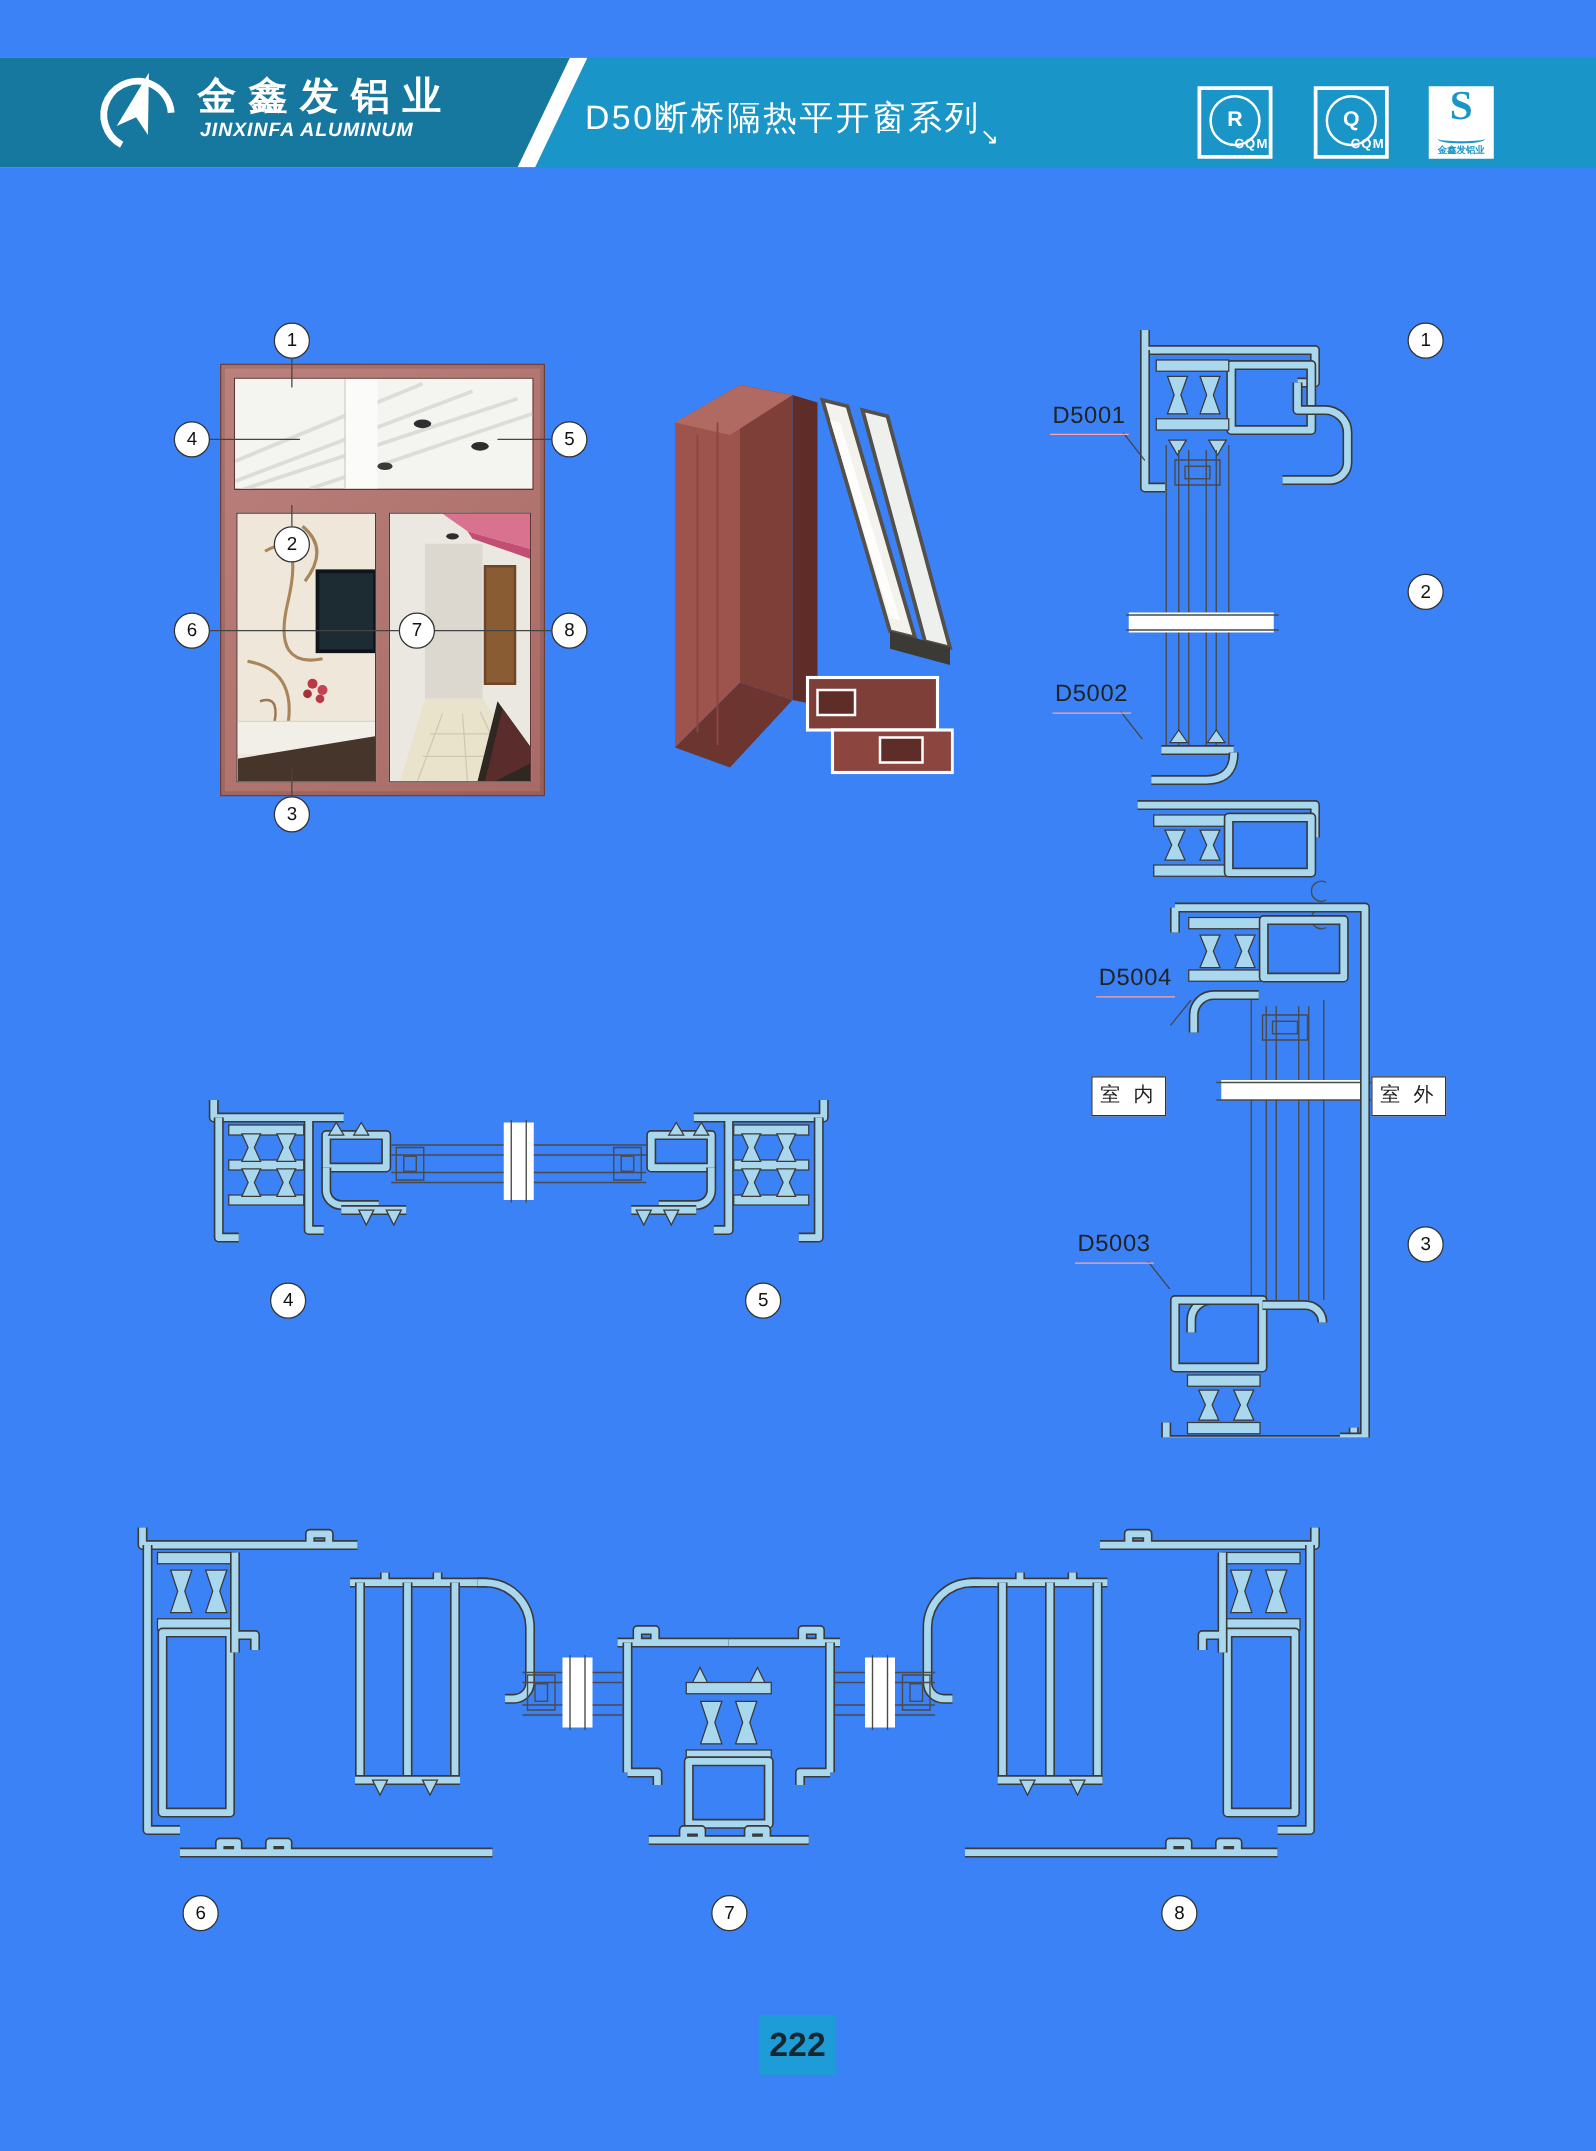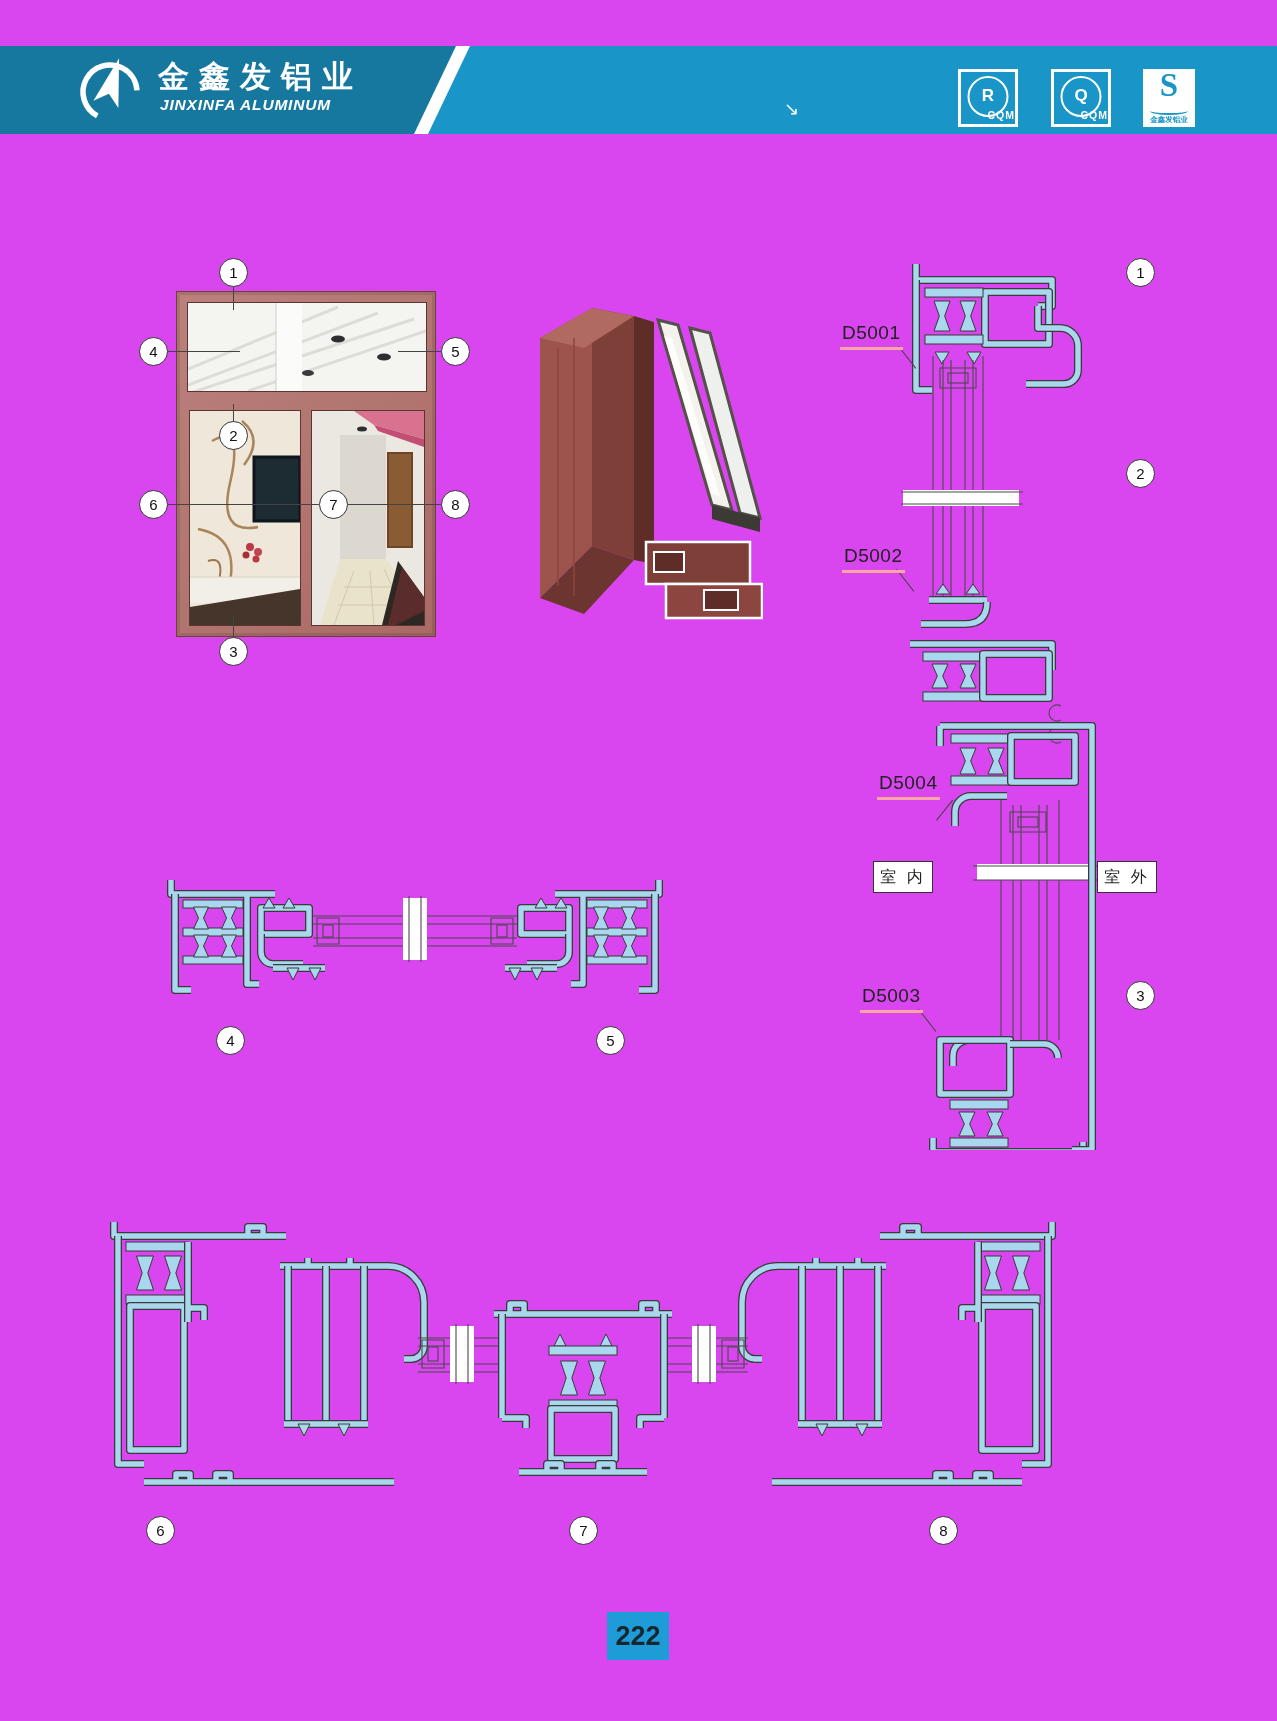--- a/index.html
+++ b/index.html
@@ -1,16 +1,16 @@
 <!DOCTYPE html>
 <html><head>
 <meta charset="utf-8">
 <style>
   html,body{margin:0;padding:0;background:#fff;}
-  .page{position:relative;width:1277px;height:1721px;background:#d946ef;overflow:hidden;
+  .page{position:relative;width:1277px;height:1721px;background:#3b82f6;overflow:hidden;
         font-family:"Liberation Sans",sans-serif;}
   
   .band{position:absolute;left:0;top:46px;width:1277px;height:88px;}
   .band-right{position:absolute;inset:0;background:#1995C7;}
   .band-white{position:absolute;inset:0;background:#fff;
       clip-path:polygon(0 0,470px 0,428px 100%,0 100%);}
   .band-left{position:absolute;inset:0;background:#17789F;
       clip-path:polygon(0 0,456px 0,414px 100%,0 100%);}
   .brand-cn{position:absolute;left:158px;top:10px;color:#fff;font-size:31px;font-weight:bold;
       letter-spacing:10px;white-space:nowrap;}
@@ -40,21 +40,21 @@
   .lite{position:absolute;border:1px solid #5c3431;box-shadow:inset 0 0 0 4px #b97f7a;
       overflow:hidden;background:#eee;}
   .lite svg{display:block;}
   
   .co{position:absolute;width:27px;height:27px;border:1.5px solid #333;border-radius:50%;
       background:#fff;font-size:15px;line-height:27px;text-align:center;color:#111;z-index:5;}
   .lnh{position:absolute;height:1px;background:#444;z-index:4;}
   .lnv{position:absolute;width:1px;background:#444;z-index:4;}
   .lnr{position:absolute;height:1px;background:#444;transform-origin:0 0;z-index:4;}
   
-  .plabel{position:absolute;font-size:19px;color:#222;border-bottom:3px solid #fca5a5;
+  .plabel{position:absolute;font-size:19px;color:#222;border-bottom:1px solid #fca5a5;
       padding:0 2px 3px 2px;z-index:5;letter-spacing:.5px;}
   .roombox{position:absolute;width:58px;height:30px;border:1px solid #333;background:#fff;
       font-size:16px;color:#222;text-align:center;line-height:30px;letter-spacing:3px;z-index:5;}
   
   .draw{position:absolute;}
   .wo{fill:none;stroke:#3a3a3a;stroke-width:8;stroke-linejoin:round;}
   .wi{fill:none;stroke:#A9D7EE;stroke-width:5.4;stroke-linejoin:round;}
   .sb{fill:#A9D7EE;stroke:#3a3a3a;stroke-width:1;}
   .hg{fill:#A9D7EE;stroke:#3a3a3a;stroke-width:1;}
   .tbx{fill:#A9D7EE;stroke:#3a3a3a;stroke-width:1;}
@@ -72,20 +72,21 @@
   <div class="band">
     <div class="band-right"></div>
     <div class="band-white"></div>
     <div class="band-left"></div>
     <svg width="76" height="76" style="position:absolute;left:72px;top:6px" viewBox="0 0 76 76">
       <circle cx="38" cy="40" r="27" fill="none" stroke="#fff" stroke-width="5.5" stroke-dasharray="112 58" transform="rotate(118 38 40)"></circle>
       <polygon points="38,5 51,53 38,42 25,53" fill="#fff" transform="rotate(16 38 38)"></polygon>
     </svg>
     <div class="brand-cn">金鑫发铝业</div>
     <div class="brand-en">JINXINFA ALUMINUM</div>
+    <div class="series-title">D50断桥隔热平开窗系列</div>
     <div class="title-arrow">↘</div>
 
     <div class="badge line" style="left:958px">
       <div class="circ">R</div>
       <div class="cap">CQM</div>
     </div>
     <div class="badge line" style="left:1051px">
       <div class="circ">Q</div>
       <div class="cap">CQM</div>
     </div>

